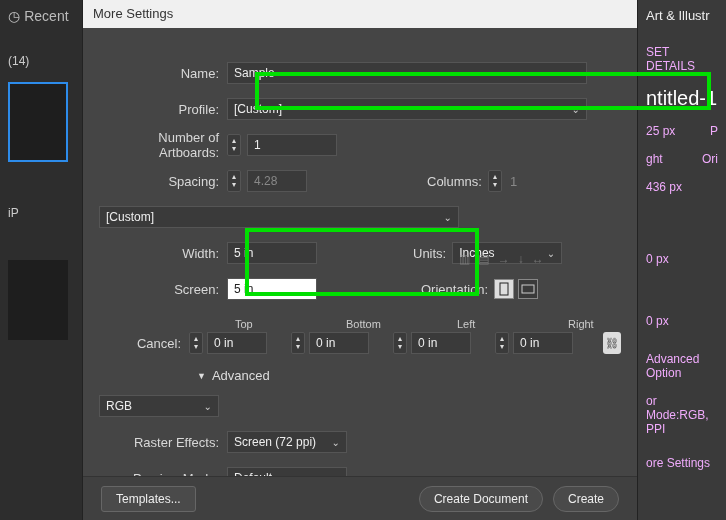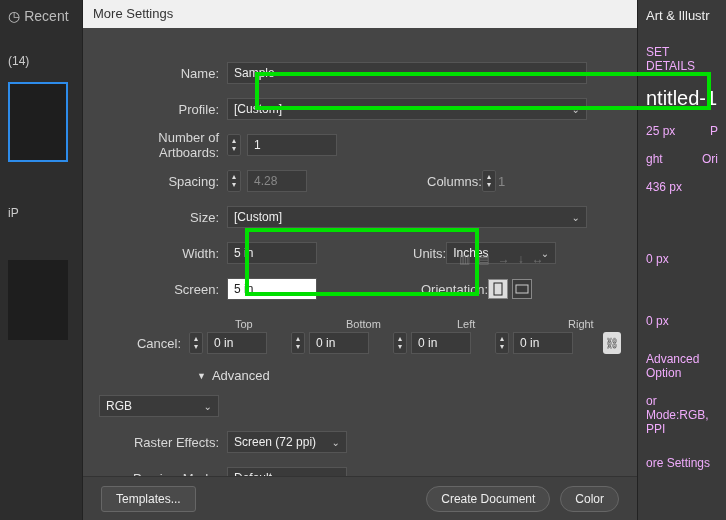--- a/index.html
+++ b/index.html
@@ -45,21 +45,21 @@
 .adv .tri{font-size:9px}
 .footer{position:absolute;left:0;bottom:0;width:100%;height:44px;display:flex;align-items:center;padding:0 18px;gap:10px;background:#404040;border-top:1px solid #333}
 .btn{background:#4a4a4a;border:1px solid #666;color:#eee;padding:5px 14px;border-radius:14px;font-size:12px;cursor:pointer}
 .btn.rect{border-radius:3px}
 .spacer{flex:1}
 .orient{display:flex;gap:4px}
 .orient-box{width:20px;height:20px;border:1px solid #888;display:flex;align-items:center;justify-content:center;background:#3a3a3a}
 .orient-box.active{background:#ddd;color:#222}
 .orient-box svg{display:block}
 .sec-row{display:flex;align-items:center;gap:40px}
-.il{display:flex;align-items:center;gap:0}
+.il{display:flex;align-items:center;gap:6px}
 .il .lab{color:#d8d8d8;font-size:13px}
 </style>
 </head>
 <body>
 
 <div class="bg"></div>
 
 <div class="left-edge">
   <div class="recent">
     <span>◷</span>
@@ -147,21 +147,20 @@
         <span class="lab faded">Columns:</span>
         <div class="stepper">
             <span>▴</span>
             <span>▾</span>
           </div>
         <span class="faded">1</span>
       </div>
     </div>
 
     <div class="form-row">
-      <div class="form-label">Size:</div>
       <div class="select" style="width:360px">
         <span>[Custom]</span>
         <span class="chev">⌄</span>
       </div>
     </div>
 
     <div class="form-row sec-row">
       <div style="display:flex;align-items:center">
         <div class="form-label">Width:</div>
         <input class="input med" value="5 in" style="">
@@ -264,15 +263,15 @@
         <span class="chev">⌄</span>
       </div>
     </div>
 
   </div>
 
   <div class="footer">
     <button class="btn rect">Templates...</button>
     <div class="spacer"></div>
     <button class="btn">Create Document</button>
-    <button class="btn">Color</button>
+    <button class="btn">Create</button>
   </div>
 </div>
 
 </body></html>

